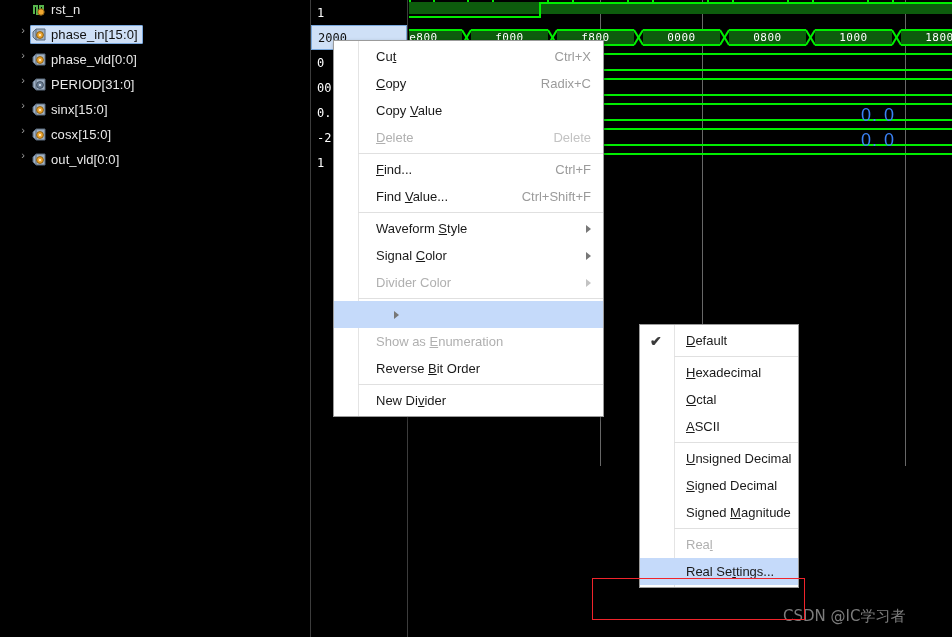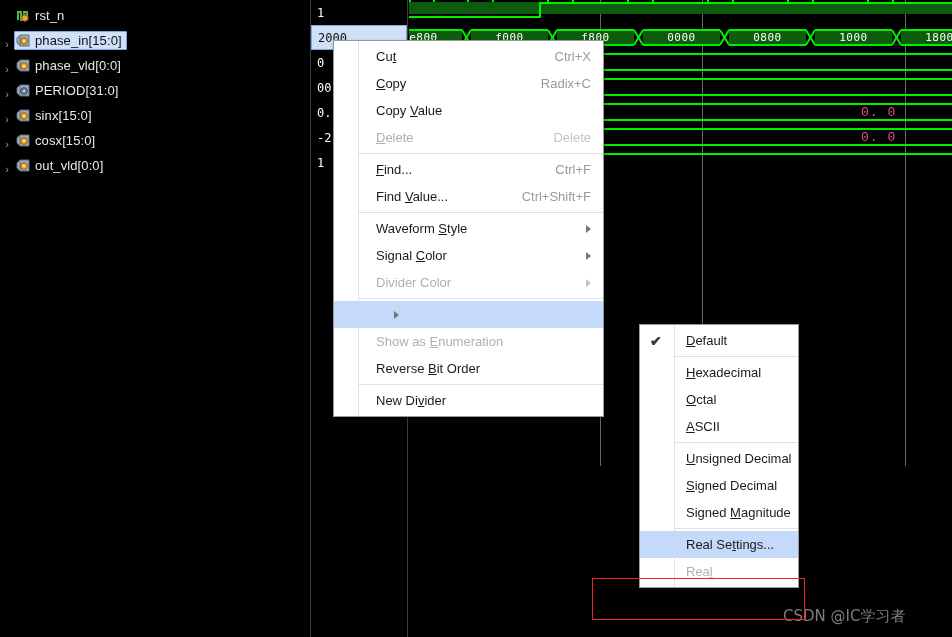--- a/index.html
+++ b/index.html
@@ -32,22 +32,22 @@
     position: absolute;
     left: 0; top: 0;
     width: 310px;
     height: 637px;
     background: #000000;
   }
   .sig-row {
     position: relative;
     height: 25px;
     display: flex;
-    align-items: flex-end;
-    padding-left: 0;
+    align-items: flex-start;
+    padding-left: 16px;
     box-sizing: border-box;
   }
   .sig-row .twisty {
     width: 14px;
     min-width: 14px;
     text-align: center;
     color: #9a9a9a;
     font-size: 11px;
     line-height: 1;
     user-select: none;
@@ -173,23 +173,23 @@
     position: absolute;
     width: 2px;
     background: #00ee00;
   }
   .fill-green {
     position: absolute;
     background: #0d5c0d;
   }
   .wave-text {
     position: absolute;
-    color: #ec4899;
-    font-family: Liberation Mono, monospace;
-    font-size: 13px;
+    color: #3b82f6;
+    font-family: Liberation Sans, sans-serif;
+    font-size: 18px;
     letter-spacing: 1px;
   }
 
   
   #context-menu {
     position: absolute;
     left: 333px;
     top: 40px;
     width: 271px;
     background: #ffffff;
@@ -687,25 +687,25 @@
       <div class="mi">
         <span class="mi-label"><span class="u">U</span>nsigned Decimal</span>
       </div>
       <div class="mi">
         <span class="mi-label"><span class="u">S</span>igned Decimal</span>
       </div>
       <div class="mi">
         <span class="mi-label">Signed <span class="u">M</span>agnitude</span>
       </div>
       <div class="sep"></div>
+      <div class="mi disabled">
+        <span class="mi-label">Rea<span class="u">l</span></span>
+      </div>
       <div class="mi highlight">
         <span class="mi-label">Real Se<span class="u">t</span>tings...</span>
       </div>
-      <div class="mi disabled">
-        <span class="mi-label">Rea<span class="u">l</span></span>
-      </div>
     </div>
 
   <div id="annot-box"></div>
 
   <div id="watermark">CSDN @IC学习者</div>
 
 </div>
 
 </body></html>

